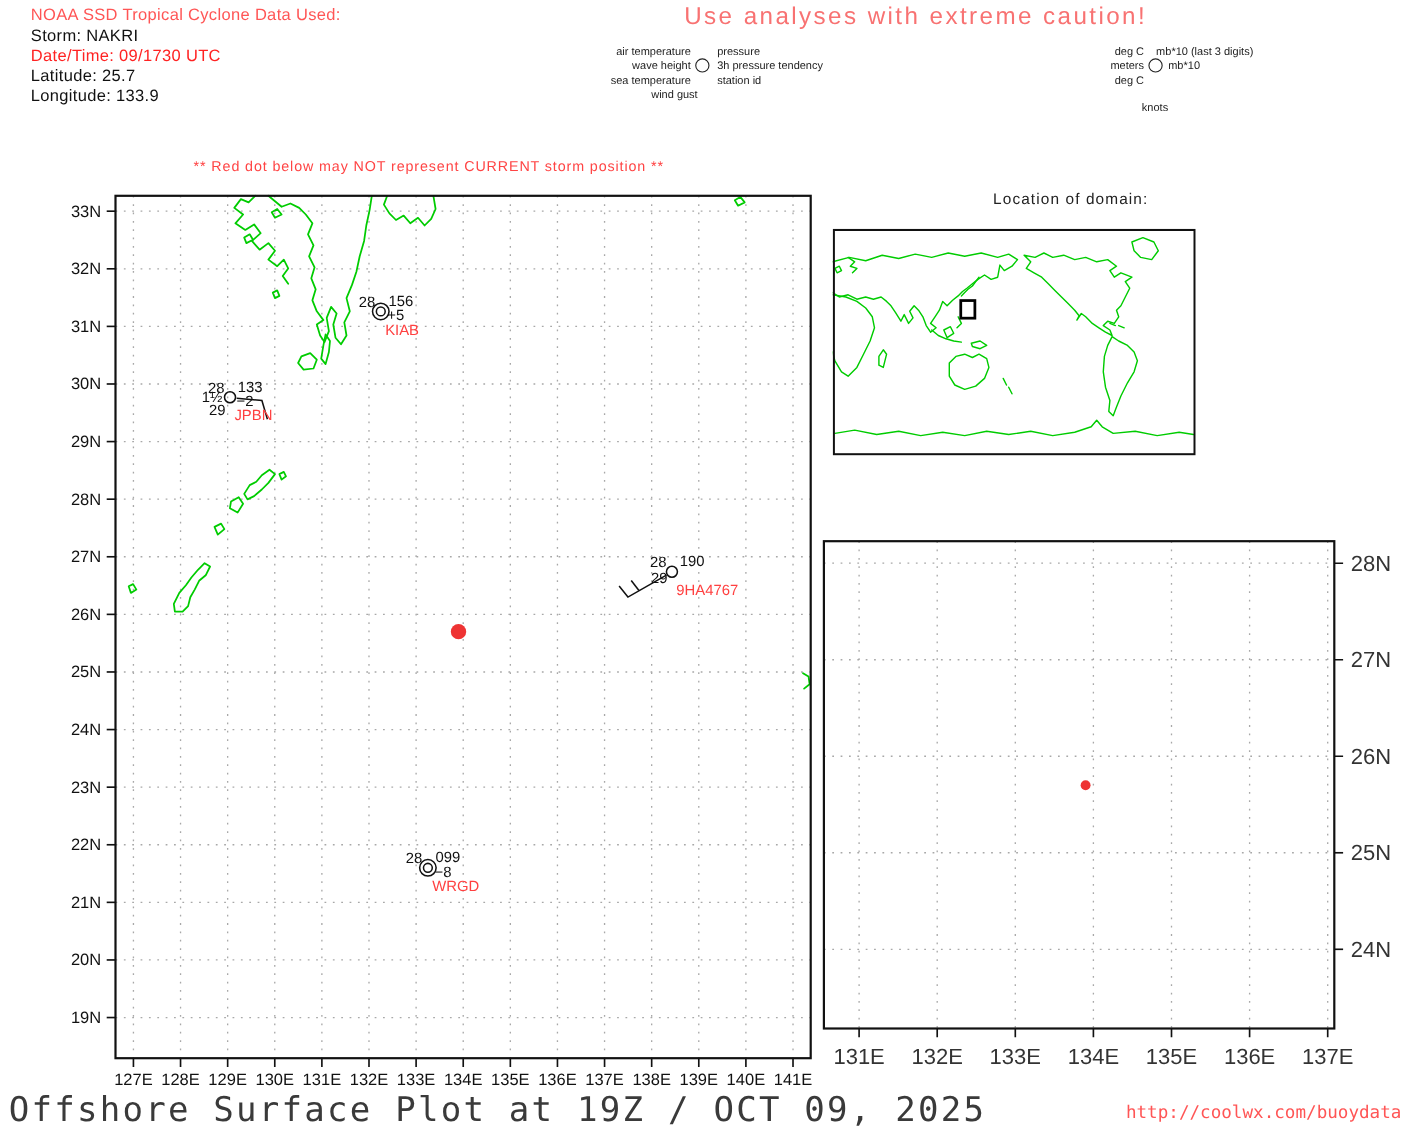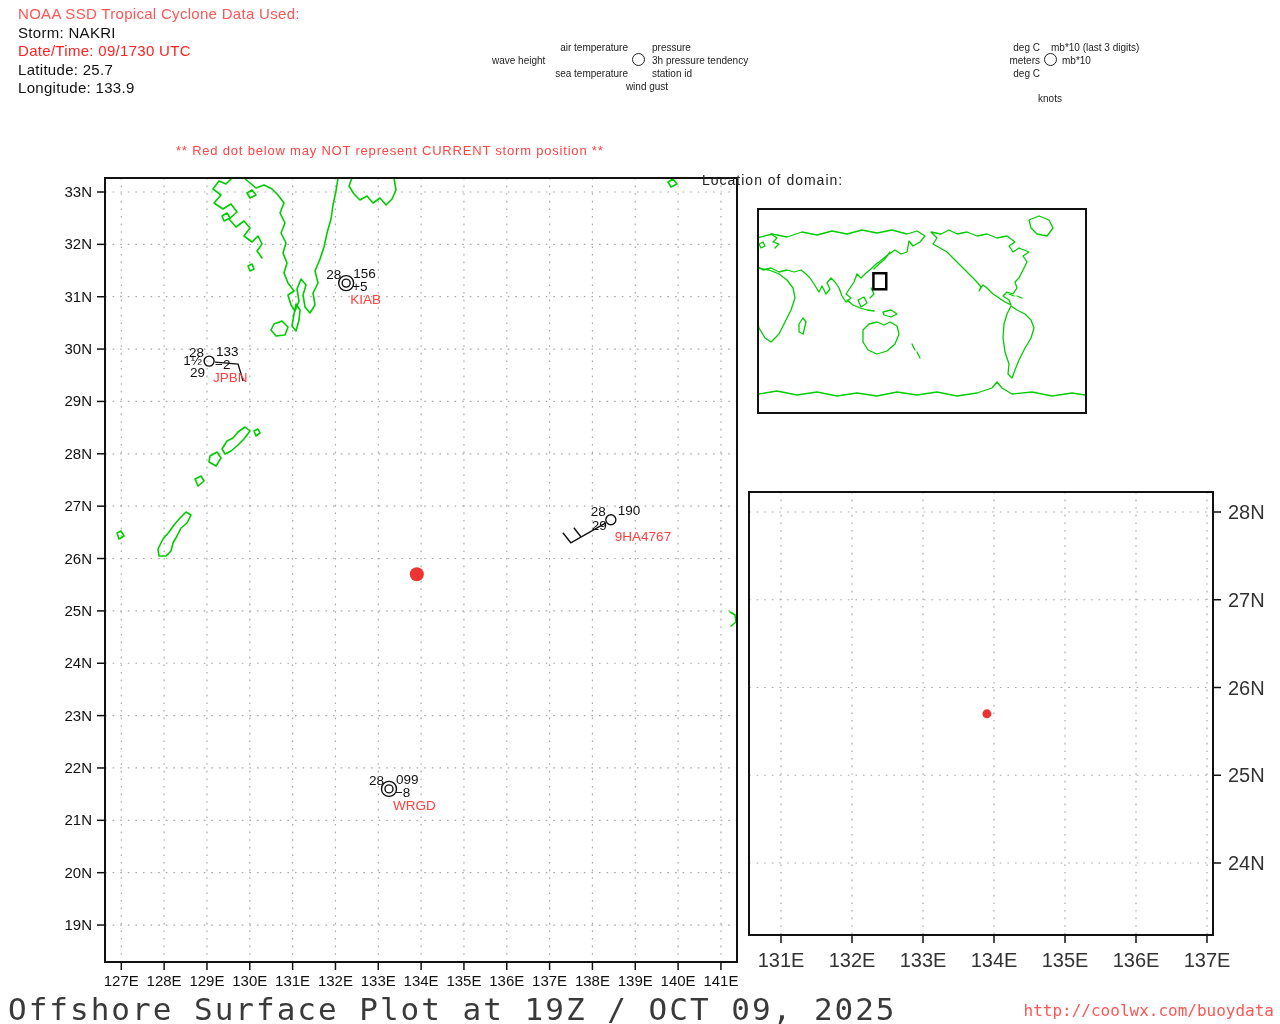--- a/index.html
+++ b/index.html
@@ -1,44 +1,44 @@
 <!DOCTYPE html>
 <html><head>
 <meta charset="utf-8">
 <style>
   *{margin:0;padding:0;box-sizing:border-box}
   html,body{background:#fff}
   .page{position:relative;width:1280px;height:1024px;background:#fff;
         font-family:"Liberation Sans",sans-serif;overflow:hidden;color:#111}
-  .info{position:absolute;left:18px;top:5px;font-size:15px;line-height:18.5px;letter-spacing:.3px;white-space:nowrap}
+  .info{position:absolute;left:28px;top:5px;font-size:15px;line-height:18.5px;letter-spacing:.3px;white-space:nowrap}
   .info .red{color:#ff5555}
   .info .redbold{color:#ff2222;font-weight:normal}
   .caution{position:absolute;left:622px;top:2px;font-size:22px;letter-spacing:2.2px;color:#f87272;white-space:nowrap}
   .legend{position:absolute;font-size:10px;color:#222;height:58px}
   .legend span{position:absolute;white-space:nowrap;line-height:13px}
   .leg-center{left:480px;top:40px;width:340px}
   .leg-center .c1{left:0;top:1px;width:148px;text-align:right}
-  .leg-center .c2{left:12px;top:14px;width:148px;text-align:left}
+  .leg-center .c2{left:0;top:14px;width:148px;text-align:right}
   .leg-center .c3{left:0;top:27px;width:148px;text-align:right}
   .leg-center .circ{left:152px;top:13px}
   .leg-center .r1{left:172px;top:1px}
   .leg-center .r2{left:172px;top:14px}
   .leg-center .r3{left:172px;top:27px}
-  .leg-center .b1{left:112px;top:40px;width:110px;text-align:center}
+  .leg-center .b1{left:112px;top:40px;width:110px;}
   .leg-units{left:985px;top:40px;width:260px}
   .leg-units .c1{left:0;top:1px;width:55px;text-align:right}
   .leg-units .c2{left:0;top:14px;width:55px;text-align:right}
   .leg-units .c3{left:0;top:27px;width:55px;text-align:right}
   .leg-units .circ{left:59px;top:13px}
   .leg-units .r1{left:66px;top:1px}
   .leg-units .r2{left:77px;top:14px}
   .leg-units .b1{left:20px;top:52px;width:90px;text-align:center}
   .circle-sym{display:block;width:13px;height:13px;border:1.5px solid #222;border-radius:50%}
   .note{position:absolute;left:176px;top:143px;font-size:13px;color:#ff4444;letter-spacing:.8px;white-space:nowrap}
-  .inset-title{position:absolute;left:702px;top:172px;width:290px;text-align:left;
+  .inset-title{position:absolute;left:754px;top:172px;width:290px;text-align:right;
                font-size:14px;color:#222;letter-spacing:1px}
   .map{position:absolute}
   .main-map{left:40px;top:170px;width:710px;height:840px}
   .world-inset{left:757px;top:208px;width:330px;height:206px}
   .zoom-map{left:740px;top:484px;width:540px;height:512px}
   svg{display:block}
   svg text{font-family:"Liberation Sans",sans-serif;fill:#111}
   .grid{stroke:#a8a8a8;stroke-width:1.2;stroke-dasharray:1.6 6;fill:none}
   .frame{fill:#fff0;fill:none;stroke:#111;stroke-width:2}
   .tick{stroke:#111;stroke-width:1.5}
@@ -63,20 +63,21 @@
 <div class="page">
 
   <div class="info">
     <div class="red">NOAA SSD Tropical Cyclone Data Used:</div>
     <div>Storm: NAKRI</div>
     <div class="redbold">Date/Time: 09/1730 UTC</div>
     <div>Latitude: 25.7</div>
     <div>Longitude: 133.9</div>
   </div>
 
+  <div class="caution">Use analyses with extreme caution!</div>
 
   <div class="legend leg-center">
     <span class="c1">air temperature</span>
     <span class="c2">wave height</span>
     <span class="c3">sea temperature</span>
     <span class="circ">
         <i class="circle-sym"></i>
       </span>
     <span class="r1">pressure</span>
     <span class="r2">3h pressure tendency</span>

